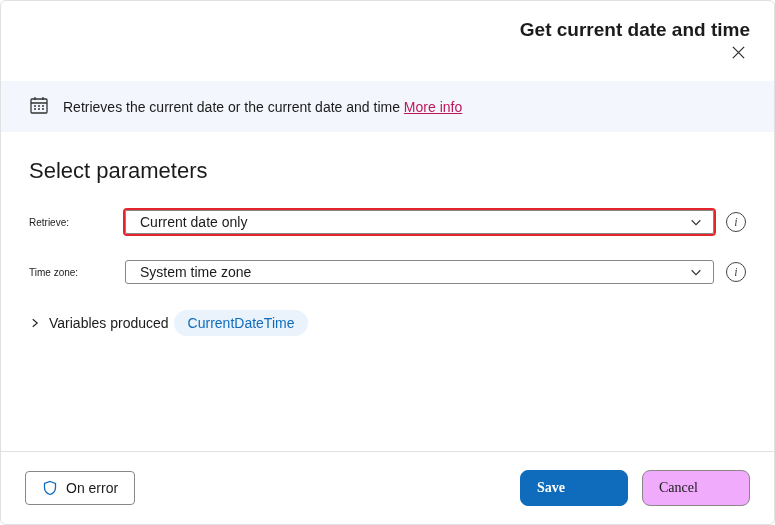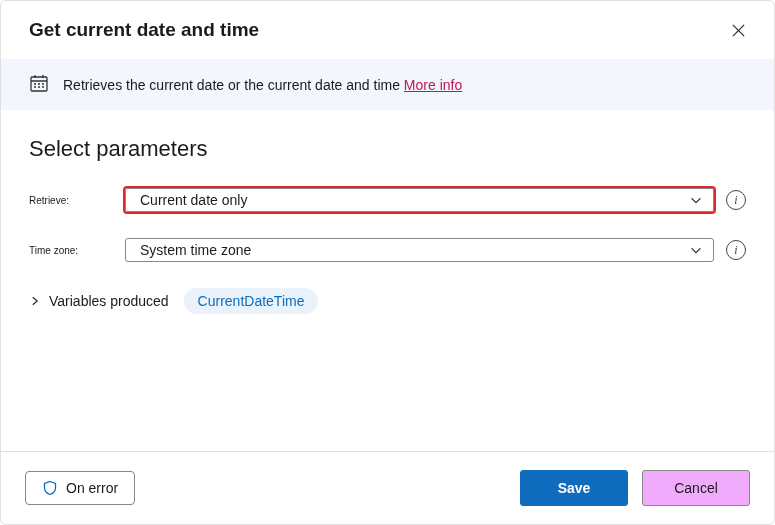--- a/index.html
+++ b/index.html
@@ -1,45 +1,45 @@
 <!DOCTYPE html>
 <html><head>
 <meta charset="utf-8">
 <style>
   * { box-sizing: border-box; margin: 0; padding: 0; }
   html, body { width: 775px; height: 525px; font-family: "Segoe UI", -apple-system, sans-serif; }
   body { background: #fff; border: 1px solid #e0e0e0; border-radius: 6px; position: relative; display: flex; flex-direction: column; overflow: hidden; }
 
-  .header { display: flex; align-items: flex-start; justify-content: space-between; padding: 18px 24px 14px 28px; }
+  .header { display: flex; align-items: flex-end; justify-content: space-between; padding: 18px 24px 14px 28px; flex-direction: column; }
   .header h1 { font-size: 19px; font-weight: 600; color: #1b1b1b; }
   .close-btn { background: none; border: none; cursor: pointer; padding: 4px; color: #333; }
 
   .info-bar { background: #f3f6fc; padding: 14px 28px; display: flex; align-items: center; gap: 14px; font-size: 14px; color: #1b1b1b; }
   .info-bar .cal-icon { color: #333; flex-shrink: 0; }
   .info-bar a { color: #be185d; }
 
   .content { flex: 1; padding: 26px 28px 10px 28px; }
   .section-title { font-size: 22px; font-weight: 400; color: #1b1b1b; margin-bottom: 26px; }
 
   .param-row { display: flex; align-items: center; margin-bottom: 26px; gap: 12px; }
   .param-label { width: 84px; font-size: 10px; color: #1b1b1b; flex-shrink: 0; }
   .select-wrap { flex: 1; position: relative; }
   .select-box { width: 100%; height: 24px; border: 1px solid #8a8886; border-radius: 3px; background: #fff; display: flex; align-items: center; justify-content: space-between; padding: 0 10px 0 14px; font-size: 14px; color: #1b1b1b; cursor: pointer; }
   .select-box.highlight { outline: 2.5px solid #e3262e; outline-offset: 0; border-radius: 2px; }
   .chev { color: #333; flex-shrink: 0; }
   .info-icon { width: 20px; height: 20px; border: 1.3px solid #444; border-radius: 50%; display: inline-flex; align-items: center; justify-content: center; font-size: 12px; font-family: serif; font-style: italic; color: #444; cursor: pointer; flex-shrink: 0; }
 
-  .vars-row { display: flex; align-items: center; gap: 15px; font-size: 14px; margin-top: 4px; }
+  .vars-row { display: flex; align-items: center; gap: 5px; font-size: 14px; margin-top: 4px; }
   .vars-toggle { display: inline-flex; align-items: center; gap: 8px; cursor: pointer; color: #1b1b1b; }
   .var-chip { background: #eaf2fb; color: #0f6cbd; padding: 5px 14px; border-radius: 14px; font-size: 14px; }
 
   .footer { border-top: 1px solid #e0e0e0; padding: 18px 24px; display: flex; align-items: center; justify-content: space-between; }
   .on-error-btn { display: inline-flex; align-items: center; gap: 8px; border: 1px solid #8a8886; background: #fff; border-radius: 4px; padding: 8px 16px; font-size: 14px; color: #1b1b1b; cursor: pointer; }
   .footer-right { display: flex; gap: 14px; }
-  .btn { min-width: 108px; padding: 9px 16px; font-size: 14px; border-radius: 3px; cursor: pointer; text-align: center; }
+  .btn { min-width: 108px; padding: 9px 16px; font-size: 14px; border-radius: 8px; cursor: pointer; text-align: left; font-family: Liberation Serif, serif; }
   .btn-primary { background: #0f6cbd; color: #fff; border: 1px solid #0f6cbd; font-weight: 600; }
   .btn-secondary { background: #f0abfc; color: #1b1b1b; border: 1px solid #8a8886; }
 </style>
 </head>
 <body>
 
 <div class="header">
   <h1>Get current date and time</h1>
   <button class="close-btn">
     <svg width="15" height="15" viewBox="0 0 16 16">

